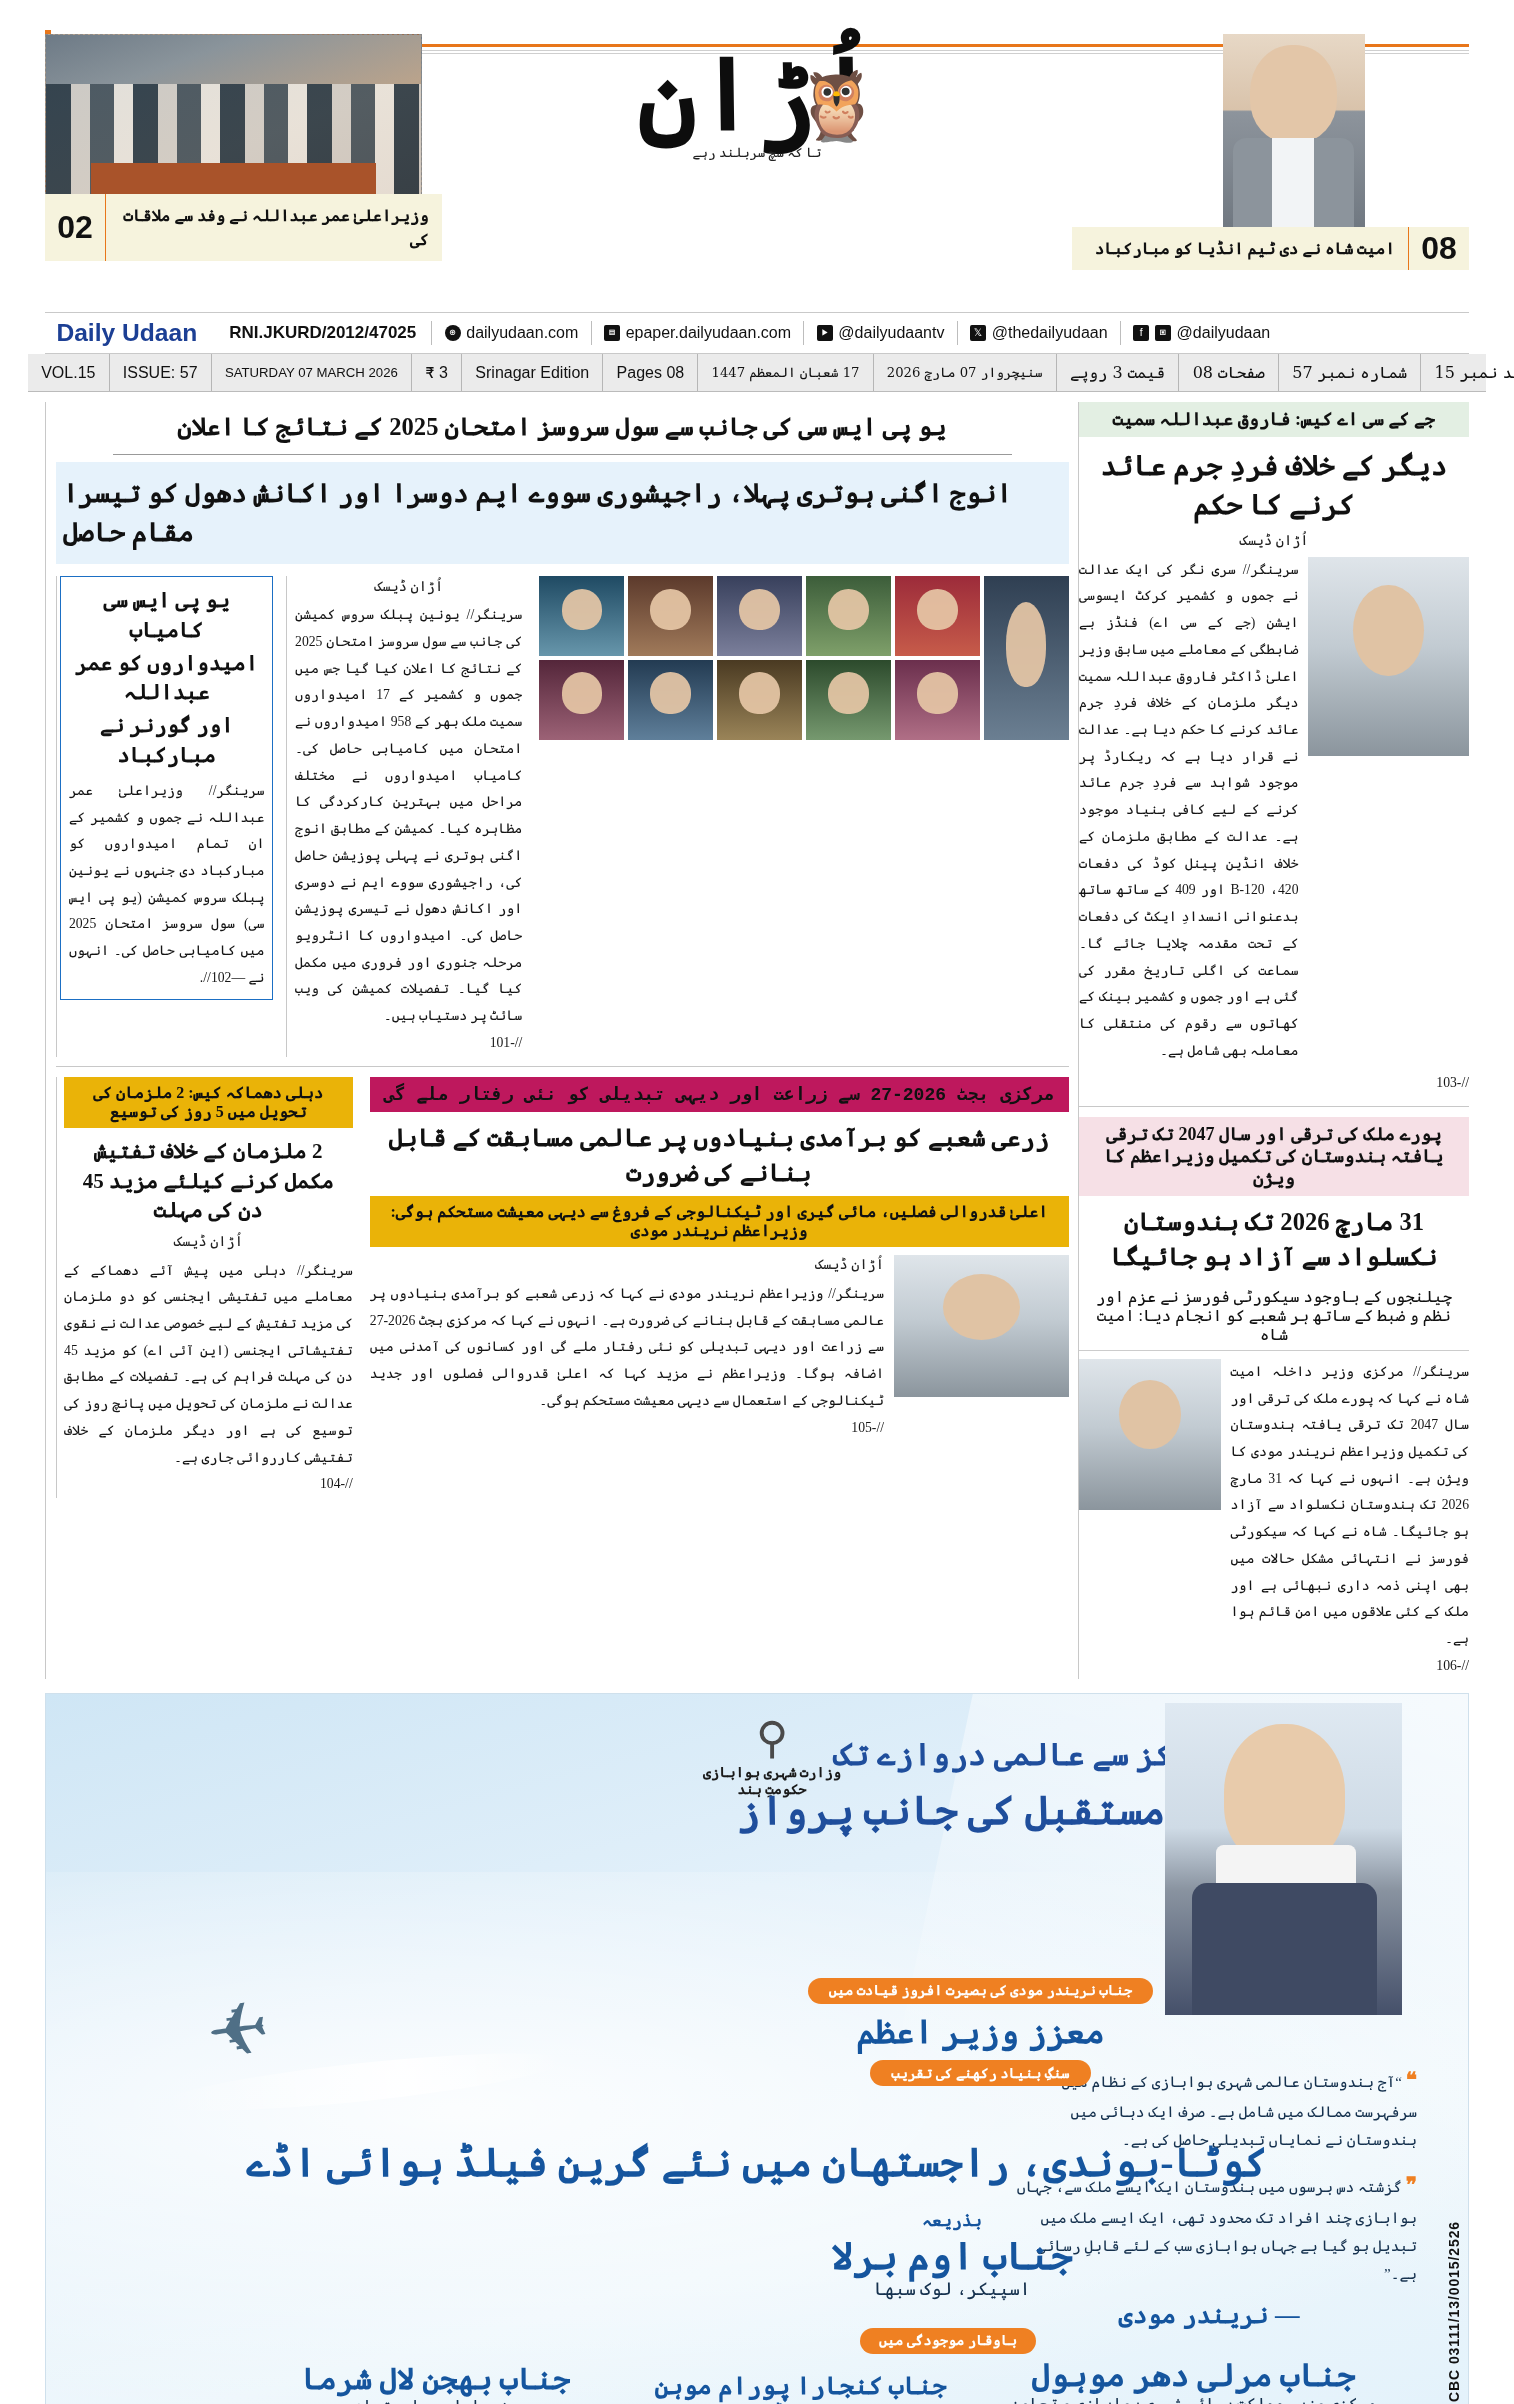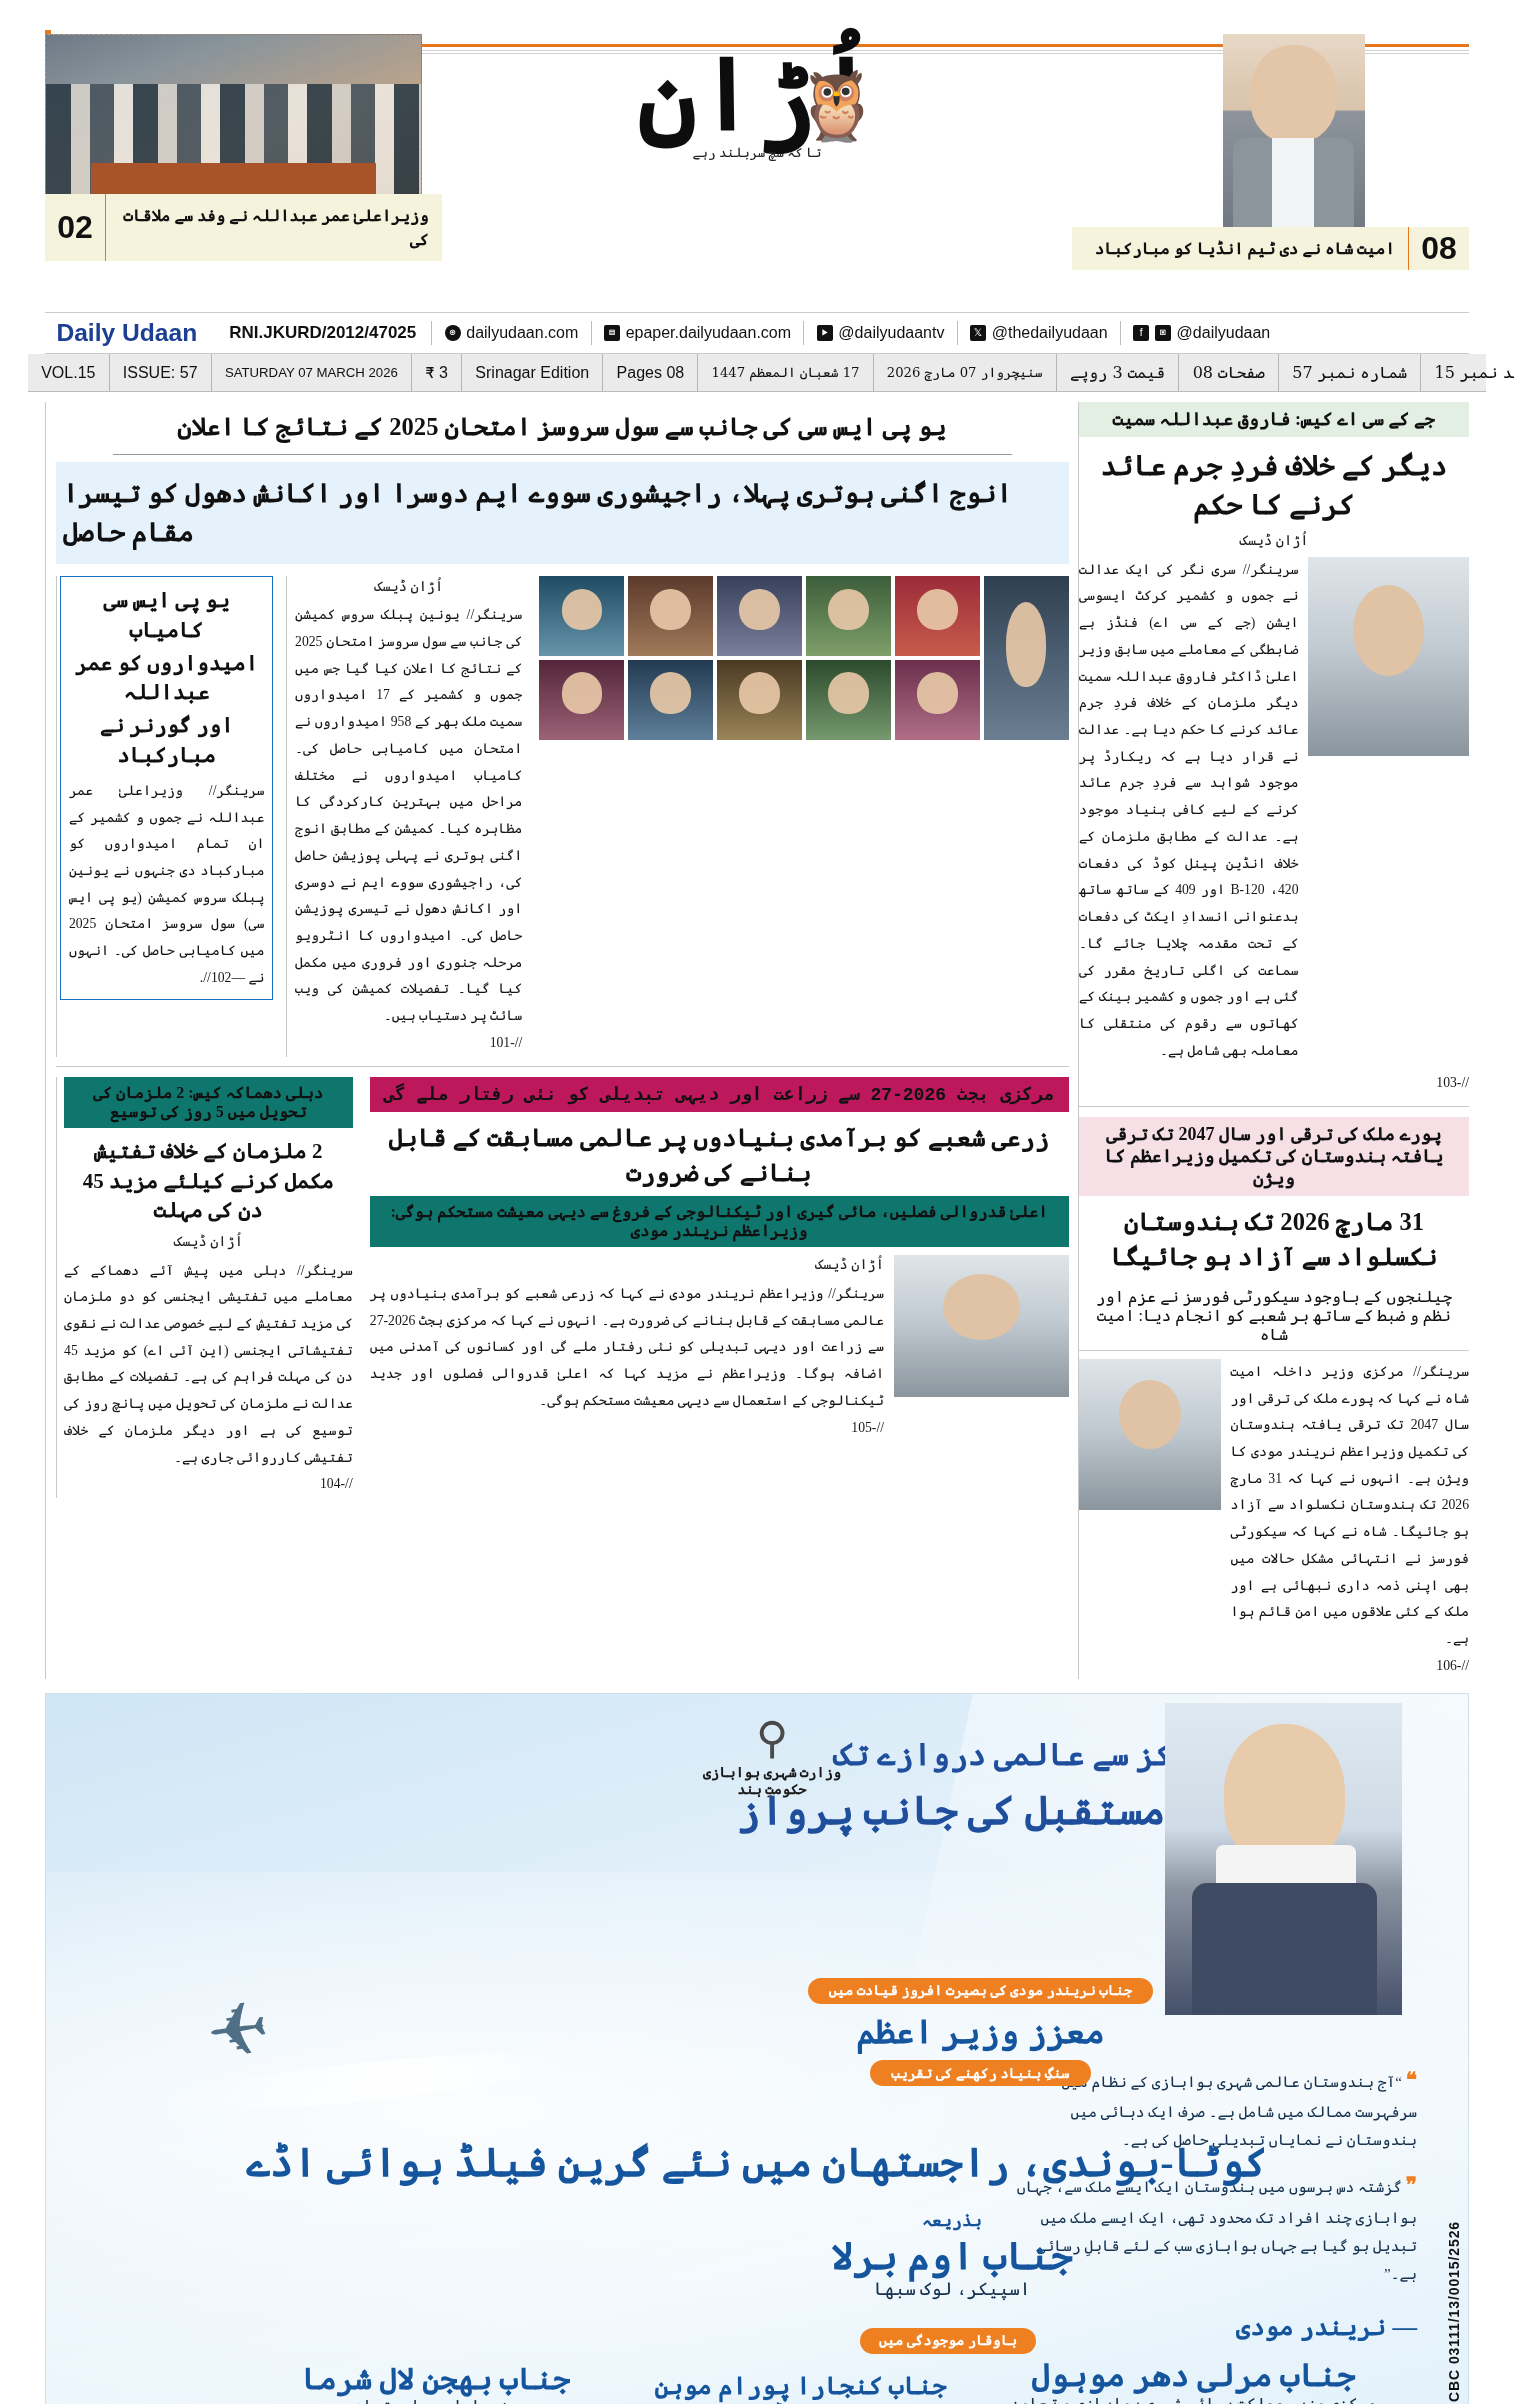--- a/index.html
+++ b/index.html
@@ -102,21 +102,21 @@
   
   .content { margin: 0 45px; padding-top: 9.5px; display: flex; gap: 0; }
   .col-left { width: 390px; padding-left: 0; }
   .col-main { flex: 1; padding: 0 9.5px; border-left: 0.9px solid #c8c8c8; border-right:0.9px solid #c8c8c8;}
 
   .kicker {
     background: #e3efe3; padding: 6.6px 9.5px; font-size: 18px; font-weight: 700;
     text-align: center; color: #111; direction: rtl;
   }
   .kicker.pink { background: #f6e0e6; }
-  .kicker.peach { background: #0f766e; }
+  .kicker.peach { background: #eab308; }
   .kicker.plain { background: transparent; border-bottom: 0.9px solid #ccc; }
 
   .hl-lead { text-align:center; font-size:24.6px; font-weight:700; color:#111; padding:7.6px 0; direction:rtl; line-height:1.5;}
   .hl-big {
     text-align:center; font-size:49px; font-weight:700; color:#111; line-height:1.25;
     padding: 13.2px 0 5.7px; direction:rtl;
   }
   .hl-big .num-red{ color:#d71920; font-family:"Liberation Sans",sans-serif; }
   .hl-big .num-mag{ color:#e6007e; font-family:"Liberation Sans",sans-serif; }
   .hl-sub {
@@ -195,21 +195,21 @@
 
   .cbc-code {
     position:absolute; right:5.7px; bottom:284px; writing-mode: vertical-rl;
     font-family:"Liberation Sans",sans-serif; font-weight:700; font-size:14px; color:#111;
     letter-spacing:0.9px; transform: rotate(180deg);
   }
 
   .quote-blk { position:absolute; right:51px; top:367px; width:416px; direction:rtl; text-align:right; }
   .quote-blk p { font-size:15px; line-height:1.85; color:#16324f; margin-bottom:11.4px; }
   .quote-mark { color:#ef8022; font-weight:700; font-size:21px; }
-  .quote-sign { font-size:24.6px; font-weight:700; color:#15559e; text-align:right; margin-top:24px;}
+  .quote-sign { font-size:24.6px; font-weight:700; color:#15559e; text-align:center; margin-top:11px;}
 </style>
 </head>
 <body>
 
 <div class="page">
 
   <div class="masthead">
     <div class="top-rules">
       <div class="r1"></div>
         <div class="r2"></div>

